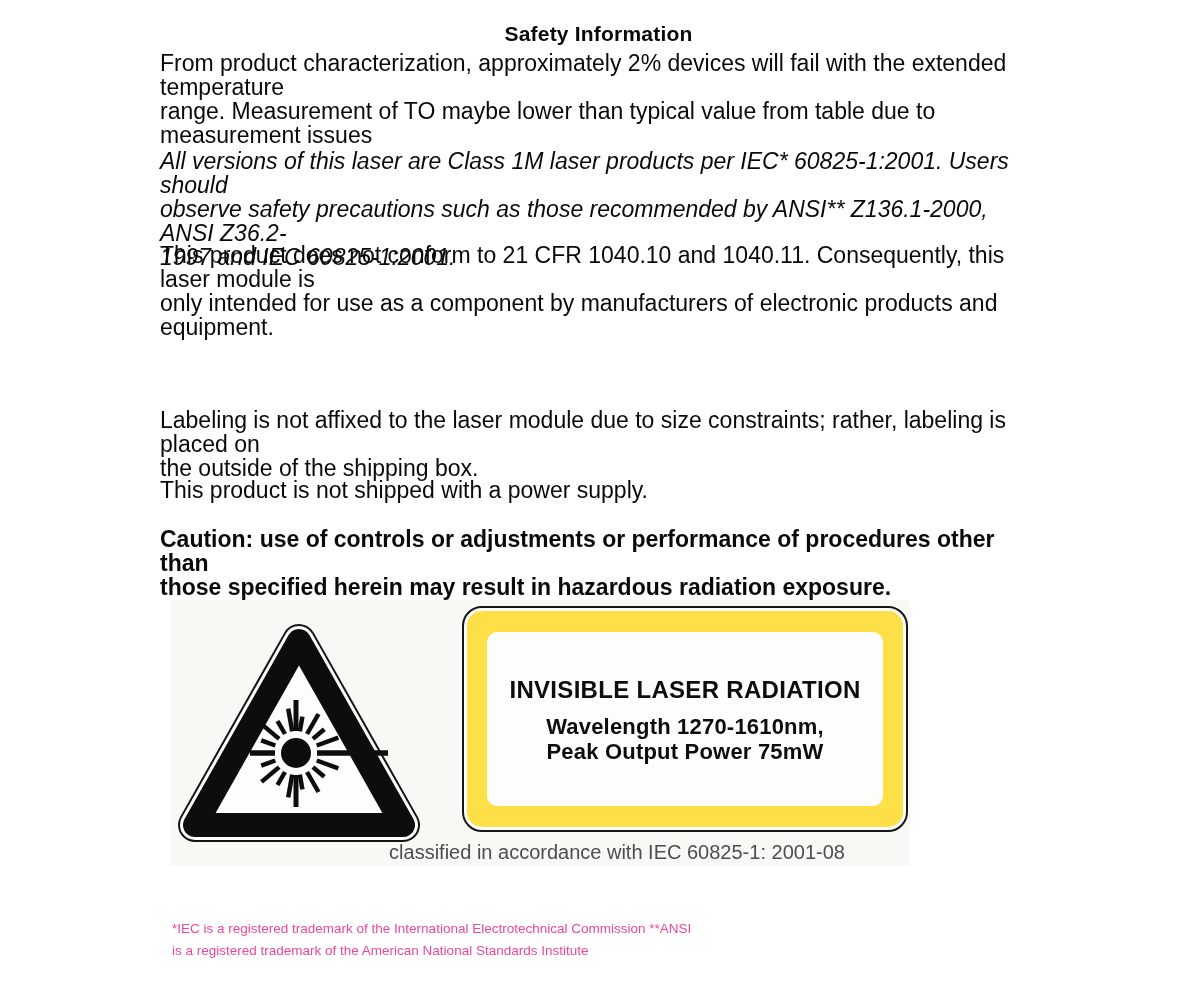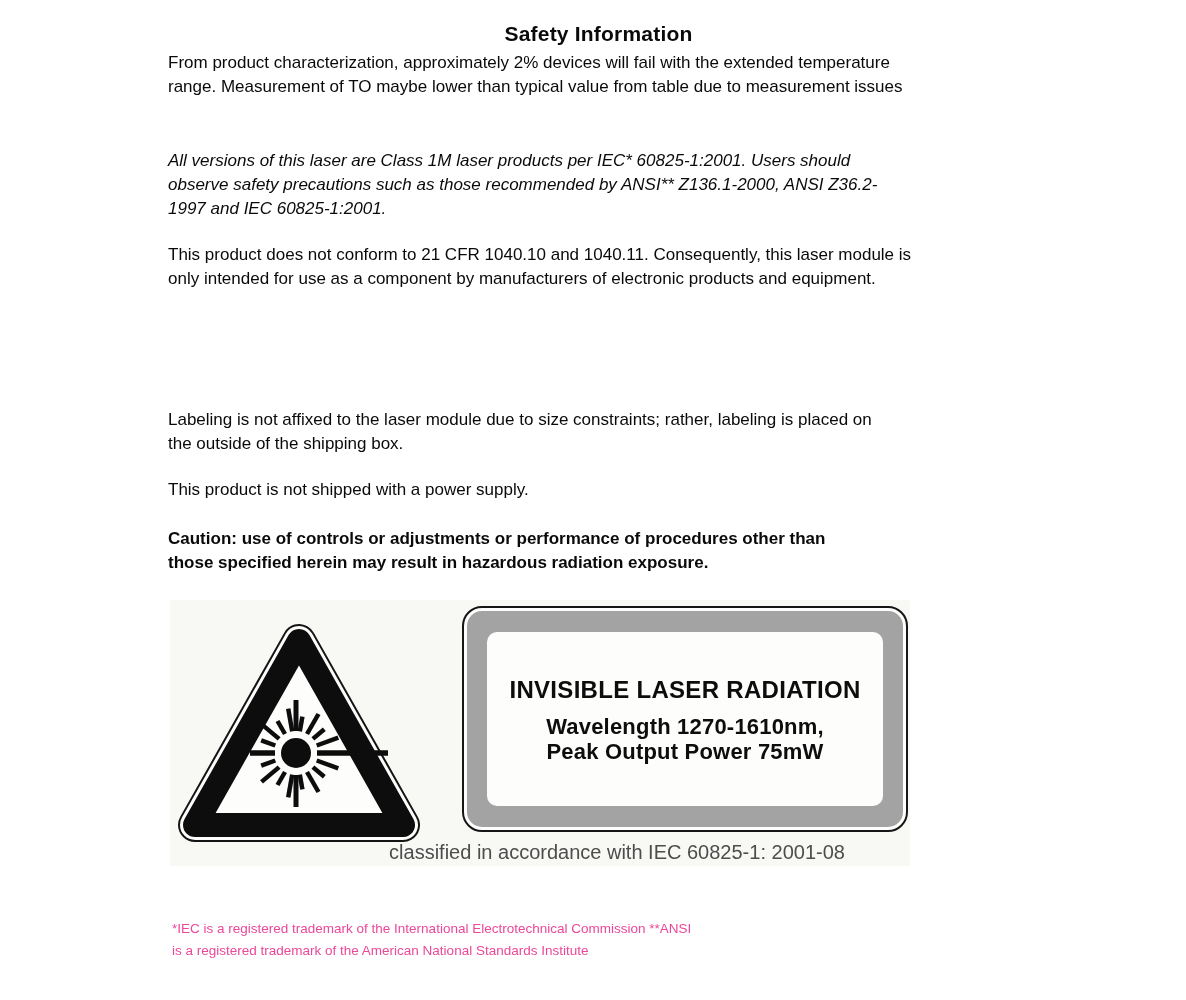--- a/index.html
+++ b/index.html
@@ -11,22 +11,22 @@
   }
   .page { position: relative; width: 1186px; height: 1000px; overflow: hidden; padding-left: 11px; }
 
   .doc-title {
     position: absolute; top: 22px; left: 0; width: 100%;
     text-align: center; font-size: 21px; font-weight: bold;
     letter-spacing: 0.2px;
   }
 
   .body-block {
-    position: absolute; left: 168px; width: 850px;
-    font-size: 17px; line-height: 24px;
+    position: absolute; left: 160px; width: 850px;
+    font-size: 23px; line-height: 24px;
     white-space: pre-line;
   }
   .b-intro          { top: 51px; }
   .b-classification { top: 149px; font-style: italic; }
   .b-conformance    { top: 243px; }
   .b-specs          { top: 314px; }
   .b-labeling       { top: 408px; }
   .b-power          { top: 478px; }
   .b-caution        { top: 527px; font-weight: bold; }
 
@@ -45,21 +45,21 @@
     width: 446px; height: 226px;
     box-sizing: border-box;
     border: 2px solid #161616;
     border-radius: 20px;
     background: #fdfdfc;
     padding: 3px;
   }
   .warning-label-black {
     width: 100%; height: 100%;
     box-sizing: border-box;
-    background: #a3a3a3;
+    background: #fde047;
     border-radius: 15px;
     padding: 21px 20px;
   }
   .warning-label-white {
     width: 100%; height: 100%;
     box-sizing: border-box;
     background: #fdfdfc;
     border-radius: 10px;
     display: flex; flex-direction: column;
     align-items: center; justify-content: center;

